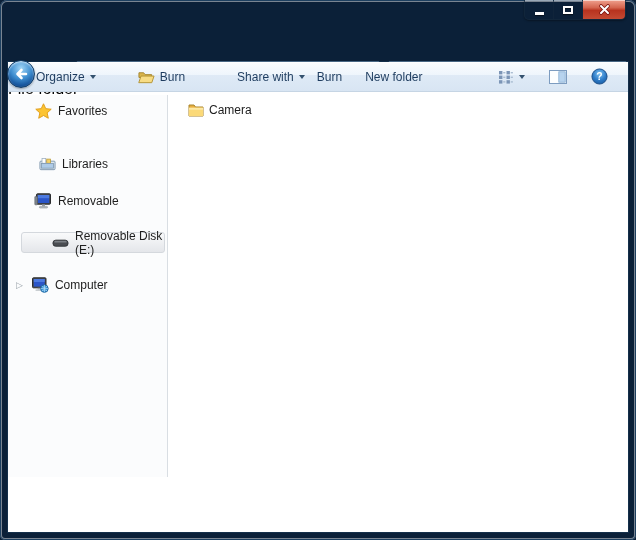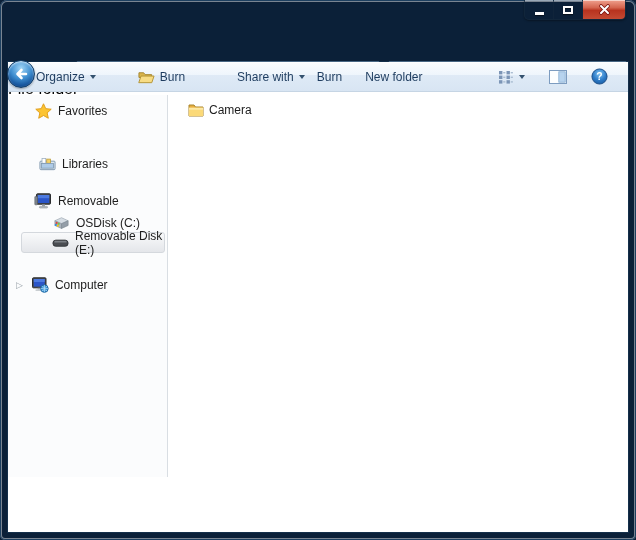--- a/index.html
+++ b/index.html
@@ -277,36 +277,20 @@
               <rect x="3.8" y="2" width="11.4" height="8" fill="#2b55c8"></rect>
               <rect x="3.8" y="2" width="11.4" height="3.2" fill="#4d7ae0"></rect>
               <rect x="8" y="11.4" width="3" height="2" fill="#9aa1a8"></rect>
               <rect x="5.4" y="13.4" width="8.2" height="1.6" rx="0.8" fill="#b9bec4" stroke="#8d9399" stroke-width="0.6"></rect>
               <rect x="0.8" y="3.4" width="2.6" height="8.4" rx="0.6" fill="#7e858c" stroke="#5a6066" stroke-width="0.6"></rect>
             </svg>
           </span>
           <span>Removable</span>
         </div>
 
-        <div class="side-row" style="top:117px; padding-left:44px">
-          <span class="ic">
-            <svg width="17" height="14" viewBox="0 0 18 14">
-              <polygon points="2,4.6 9,1.4 16,4.6 9,7.8" fill="#d6dde4" stroke="#9aa4ae" stroke-width="0.7"></polygon>
-              <polygon points="2,4.6 9,7.8 9,12.8 2,9.6" fill="#aab3bc" stroke="#8d97a1" stroke-width="0.7"></polygon>
-              <polygon points="9,7.8 16,4.6 16,9.6 9,12.8" fill="#949ea8" stroke="#7e8892" stroke-width="0.7"></polygon>
-              <g transform="translate(3.4,5.6) rotate(24)">
-                <rect x="0" y="0" width="2" height="2" fill="#e04343"></rect>
-                  <rect x="2.3" y="0" width="2" height="2" fill="#7ac143"></rect>
-                <rect x="0" y="2.3" width="2" height="2" fill="#2e8de0"></rect>
-                  <rect x="2.3" y="2.3" width="2" height="2" fill="#f5c518"></rect>
-              </g>
-            </svg>
-          </span>
-          <span>OSDisk (C:)</span>
-        </div>
 
         <div class="side-row selected" style="top:137px; left:13px; padding-left:29px">
           <span class="ic">
             <svg width="17" height="10" viewBox="0 0 18 10">
               <rect x="1" y="2" width="16" height="6.4" rx="3" fill="#4a4d52" stroke="#33363a"></rect>
               <rect x="2.4" y="2.8" width="13.2" height="1.8" rx="0.9" fill="#84888e" opacity="0.85"></rect>
             </svg>
           </span>
           <span>Removable Disk (E:)</span>
         </div>

